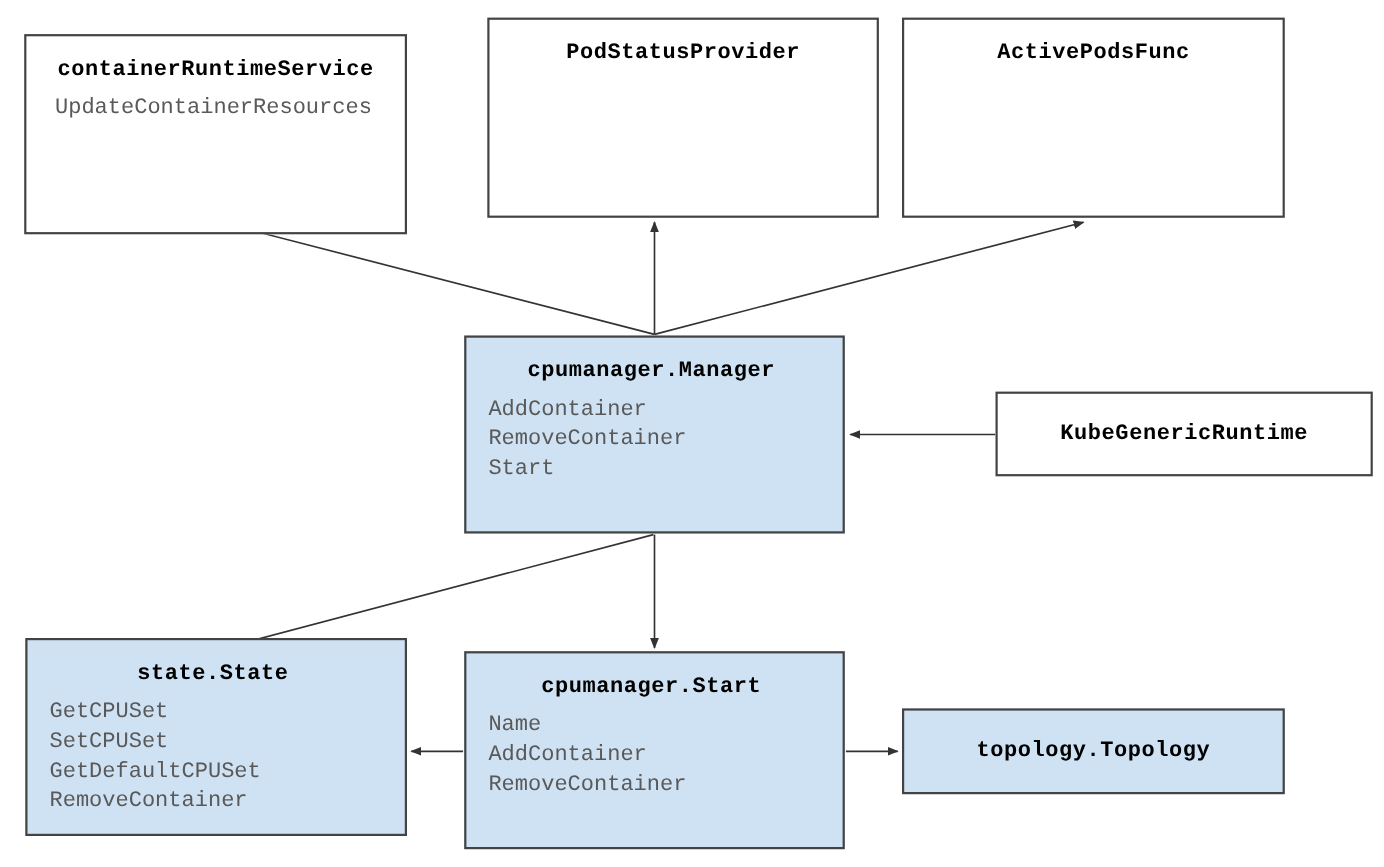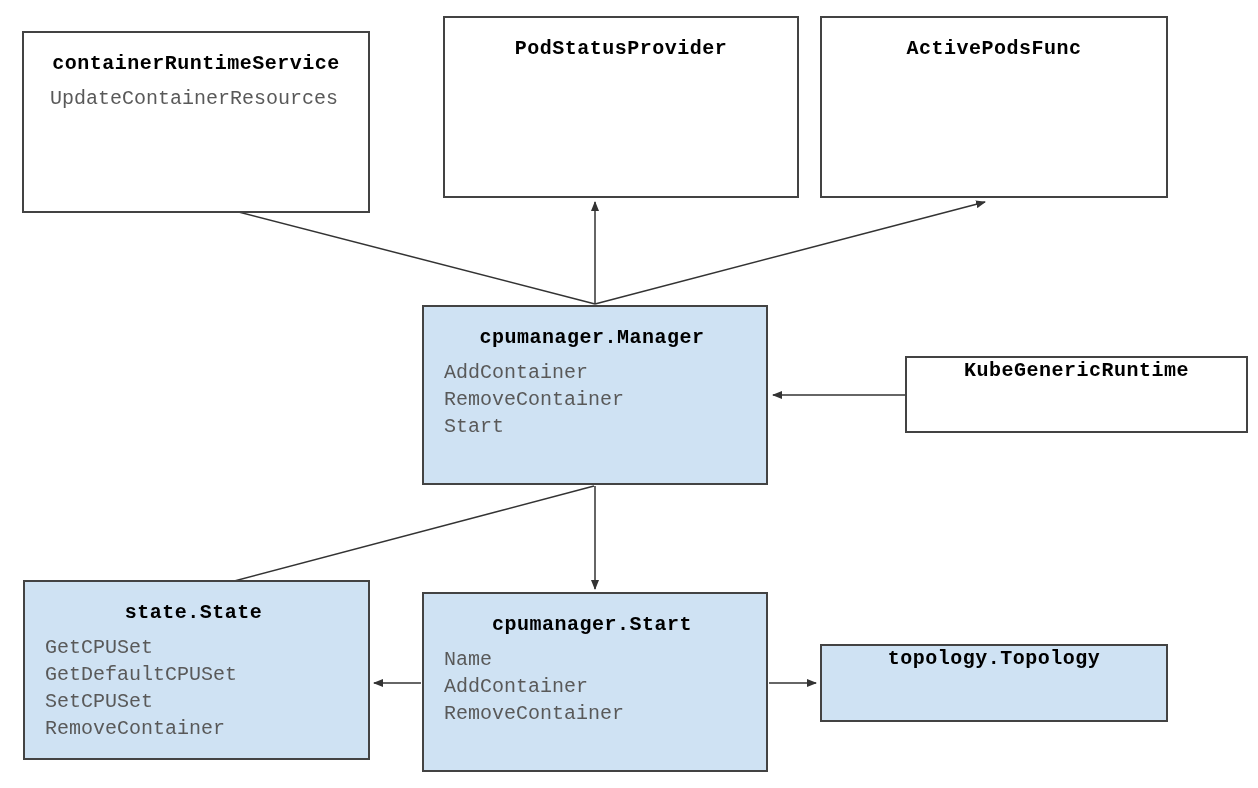--- a/index.html
+++ b/index.html
@@ -35,20 +35,21 @@
   .box {
     position: absolute;
     border: 2px solid var(--border);
     background: var(--plain-fill);
     padding: 18px 26px;
     display: flex;
     flex-direction: column;
   }
   .box.blue { background: var(--highlight-fill); padding-left: 20px; }
   .box.short {
+    justify-content: center;
     padding: 0 26px;
   }
   .box-title {
     font-weight: bold;
     font-size: 20px;
     line-height: 26px;
     color: var(--title-text);
     text-align: center;
     letter-spacing: 0.5px;
   }
@@ -108,22 +109,22 @@
   </div>
 
   <div class="box short" style="left:905px; top:356px; width:343px; height:77px;">
     <div class="box-title">KubeGenericRuntime</div>
   </div>
 
   <div class="box blue" style="left:23px; top:580px; width:347px; height:180px;">
     <div class="box-title">state.State</div>
     <div class="box-methods">
       <div class="method">GetCPUSet</div>
+      <div class="method">SetCPUSet</div>
       <div class="method">GetDefaultCPUSet</div>
-      <div class="method">SetCPUSet</div>
       <div class="method">RemoveContainer</div>
     </div>
   </div>
 
   <div class="box blue" style="left:422px; top:592px; width:346px; height:180px;">
     <div class="box-title">cpumanager.Start</div>
     <div class="box-methods">
       <div class="method">Name</div>
       <div class="method">AddContainer</div>
       <div class="method">RemoveContainer</div>

